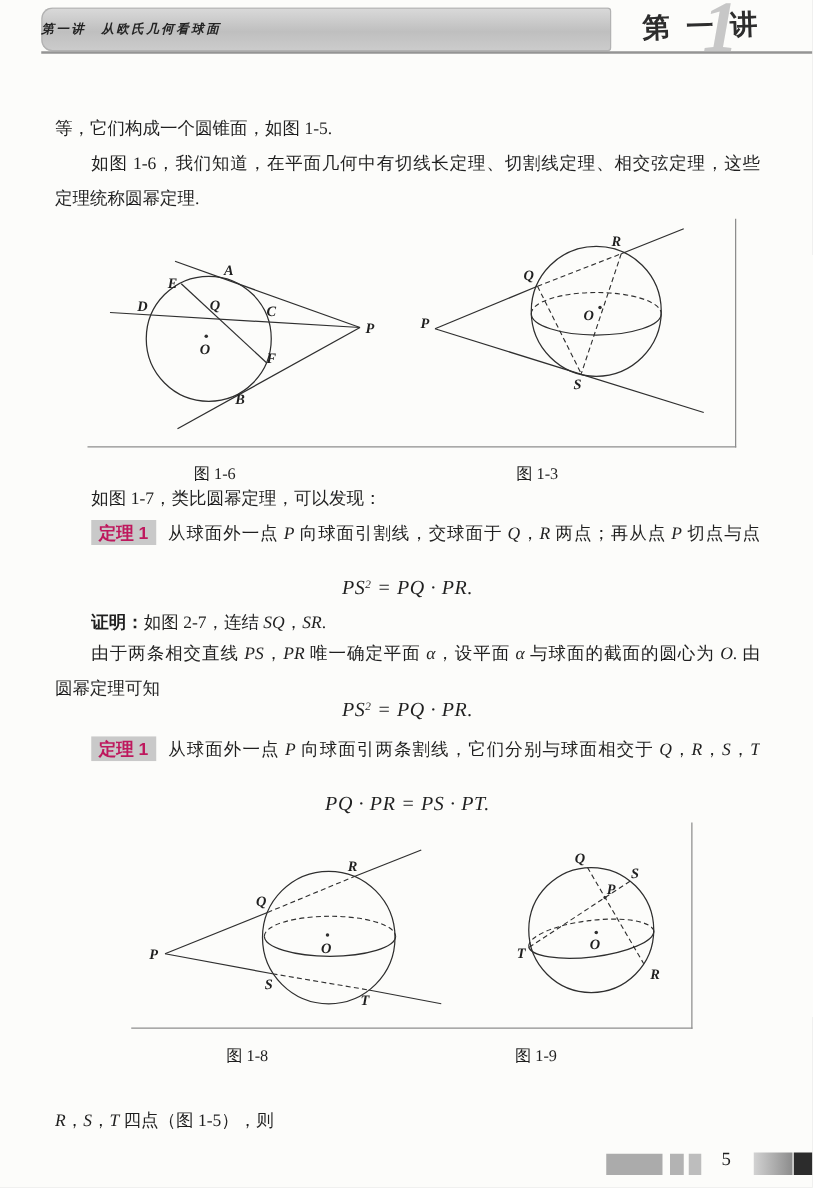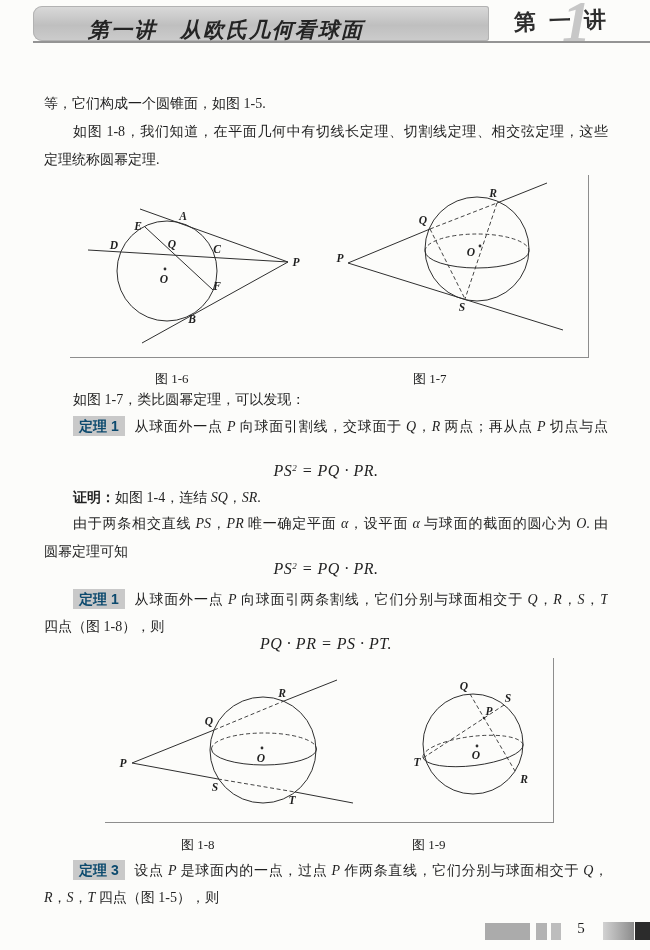--- a/index.html
+++ b/index.html
@@ -3,39 +3,39 @@
 <meta charset="utf-8">
 <style>
   html,body{margin:0;padding:0;background:#e8e8e6;}
   .page{position:relative;width:650px;height:950px;background:#fcfcfa;overflow:hidden;
         font-family:"Liberation Serif","DejaVu Serif",serif;color:#1f1f1f;}
 
   
   .hbar{position:absolute;left:33px;top:6px;width:456px;height:35px;
         background:linear-gradient(180deg,#dadada,#bfbfbf 55%,#cccccc);
         border-radius:9px 3px 3px 9px;box-shadow:inset 0 0 0 1px #b2b2b2;}
-  .hbar-title{position:absolute;left:0;right:70px;top:10px;text-align:center;
+  .hbar-title{position:absolute;left:0;right:70px;top:10px;text-align:left;
         font-family:"Liberation Sans","DejaVu Sans",sans-serif;font-weight:bold;font-style:italic;
-        font-size:21px;letter-spacing:2px;color:#242424;}
+        font-size:10px;letter-spacing:2px;color:#242424;}
   .hrule{position:absolute;left:33px;top:41px;width:617px;height:2px;background:#949494;}
   .corner{position:absolute;left:500px;top:0;width:150px;height:42px;}
   .corner-num{position:absolute;left:62px;top:-12px;font-size:58px;font-style:italic;
         color:#c7c7c7;font-weight:bold;}
   .corner-label{position:absolute;left:14px;top:6px;font-size:22px;font-weight:bold;
         letter-spacing:13px;color:#2d2d2d;transform:rotate(-2deg);white-space:nowrap;}
 
   
   .line{position:absolute;left:44px;width:564px;font-size:14px;line-height:20px;height:20px;
         overflow:hidden;}
   .ind{text-indent:29px;}
   .just{text-align:justify;text-align-last:justify;}
   .it{font-style:italic;}
   .bd{font-weight:bold;font-family:"Liberation Sans","DejaVu Sans",sans-serif;}
   .sup{font-size:9px;vertical-align:5px;}
-  .badge{display:inline-block;background:#c9c9c9;color:#0c4a6e;padding:0 6px;margin-right:9px;
+  .badge{display:inline-block;background:#c9c9c9;color:#be185d;padding:0 6px;margin-right:9px;
         font-family:"Liberation Sans","DejaVu Sans",sans-serif;font-weight:bold;font-size:14px;
         text-indent:0;}
   .formula{position:absolute;left:44px;width:564px;text-align:center;font-size:16px;
         font-style:italic;letter-spacing:0.5px;height:22px;}
   .caption{position:absolute;font-size:13px;width:90px;text-align:left;}
 
   
   .figbox{position:absolute;border-right:1px solid #8d8d8d;border-bottom:1px solid #8d8d8d;}
   .figbox svg{display:block;}
   svg .stroke{stroke:#2f2f2f;stroke-width:1;fill:none;}
@@ -56,21 +56,21 @@
   <div class="hbar">
     <div class="hbar-title">第一讲　从欧氏几何看球面</div>
   </div>
   <div class="hrule"></div>
   <div class="corner">
     <div class="corner-num">1</div>
     <div class="corner-label">第一讲</div>
   </div>
 
   <div class="line" style="top:94px"><span>等，它们构成一个圆锥面，如图 1-5.</span></div>
-  <div class="line ind just" style="top:122px"><span>如图 1-8，我们知道，在平面几何中有切线长定理、切割线定理、相交弦定理，这些</span></div>
+  <div class="line ind just" style="top:122px"><span>如图 1-6，我们知道，在平面几何中有切线长定理、切割线定理、相交弦定理，这些</span></div>
   <div class="line" style="top:150px"><span>定理统称圆幂定理.</span></div>
 
   <div class="figbox" style="left:70px;top:175px;width:518px;height:182px">
     <svg width="518" height="182" viewBox="0 0 518 182">
 
       <g>
         <circle class="stroke" cx="97" cy="96" r="50"></circle>
         <g>
           <line class="stroke" x1="70" y1="34" x2="218" y2="87"></line>
         </g>
@@ -113,36 +113,35 @@
         <text x="270" y="87">P</text>
         <text x="353" y="49">Q</text>
         <text x="423" y="22">R</text>
         <text x="392" y="136">S</text>
         <text x="401" y="81">O</text>
       </g>
     </svg>
   </div>
 
   <div class="caption" style="left:155px;top:370px">图 1-6</div>
-  <div class="caption" style="left:413px;top:370px">图 1-7</div>
+  <div class="caption" style="left:413px;top:370px">图 1-3</div>
 
   <div class="line ind" style="top:390px"><span>如图 1-7，类比圆幂定理，可以发现：</span></div>
 
   <div class="line ind just" style="top:416px"><span class="badge">定理 1</span><span><span>从球面外一点 </span><span class="it">P</span><span> 向球面引割线，交球面于 </span><span class="it">Q</span><span>，</span><span class="it">R</span><span> 两点；再从点 </span><span class="it">P</span><span> 切点与点</span></span></div>
 
   <div class="formula" style="top:462px"><span class="it">PS</span><span class="sup">2</span><span> = </span><span class="it">PQ</span><span> · </span><span class="it">PR</span><span>.</span></div>
 
-  <div class="line ind" style="top:487px"><span class="bd">证明：</span><span>如图 1-4，连结 </span><span class="it">SQ</span><span>，</span><span class="it">SR</span><span>.</span></div>
+  <div class="line ind" style="top:487px"><span class="bd">证明：</span><span>如图 2-7，连结 </span><span class="it">SQ</span><span>，</span><span class="it">SR</span><span>.</span></div>
   <div class="line" style="top:542px"><span>圆幂定理可知</span></div>
   <div class="line ind just" style="top:514px"><span>由于两条相交直线 </span><span class="it">PS</span><span>，</span><span class="it">PR</span><span> 唯一确定平面 </span><span class="it">α</span><span>，设平面 </span><span class="it">α</span><span> 与球面的截面的圆心为 </span><span class="it">O</span><span>. 由</span></div>
 
   <div class="formula" style="top:560px"><span class="it">PS</span><span class="sup">2</span><span> = </span><span class="it">PQ</span><span> · </span><span class="it">PR</span><span>.</span></div>
 
   <div class="line ind just" style="top:589px"><span class="badge">定理 1</span><span><span>从球面外一点 </span><span class="it">P</span><span> 向球面引两条割线，它们分别与球面相交于 </span><span class="it">Q</span><span>，</span><span class="it">R</span><span>，</span><span class="it">S</span><span>，</span><span class="it">T</span></span></div>
-  <div class="line" style="top:617px"><span>四点（图 1-8），则</span></div>
 
   <div class="formula" style="top:635px"><span class="it">PQ</span><span> · </span><span class="it">PR</span><span> = </span><span class="it">PS</span><span> · </span><span class="it">PT</span><span>.</span></div>
 
   <div class="figbox" style="left:105px;top:658px;width:448px;height:164px">
     <svg width="448" height="164" viewBox="0 0 448 164">
 
       <g>
         <circle class="stroke" cx="158" cy="92" r="53"></circle>
         <path class="dash" d="M 106.5 91 A 52.5 16 0 0 1 211.5 91"></path>
         <path class="stroke" d="M 106.5 91 A 52.5 16 0 0 0 211.5 91"></path>
@@ -179,21 +178,20 @@
         <text x="312" y="108">T</text>
         <text x="419" y="125">R</text>
         <text x="371" y="101">O</text>
       </g>
     </svg>
   </div>
 
   <div class="caption" style="left:181px;top:836px">图 1-8</div>
   <div class="caption" style="left:412px;top:836px">图 1-9</div>
 
-  <div class="line ind just" style="top:860px"><span class="badge">定理 3</span><span><span>设点 </span><span class="it">P</span><span> 是球面内的一点，过点 </span><span class="it">P</span><span> 作两条直线，它们分别与球面相交于 </span><span class="it">Q</span><span>，</span></span></div>
   <div class="line" style="top:888px"><span class="it">R</span><span>，</span><span class="it">S</span><span>，</span><span class="it">T</span><span> 四点（图 1-5），则</span></div>
 
   <div class="fblock" style="left:485px;top:923px;width:45px;height:17px;background:#ababab"></div>
   <div class="fblock" style="left:536px;top:923px;width:11px;height:17px;background:#b3b3b3"></div>
   <div class="fblock" style="left:551px;top:923px;width:10px;height:17px;background:#bdbdbd"></div>
   <div class="fpage">5</div>
   <div class="fblock" style="left:603px;top:922px;width:31px;height:18px;background:linear-gradient(90deg,#d2d2d2,#8c8c8c)"></div>
   <div class="fblock" style="left:635px;top:922px;width:15px;height:18px;background:#2c2c2c"></div>
 
 </div>

